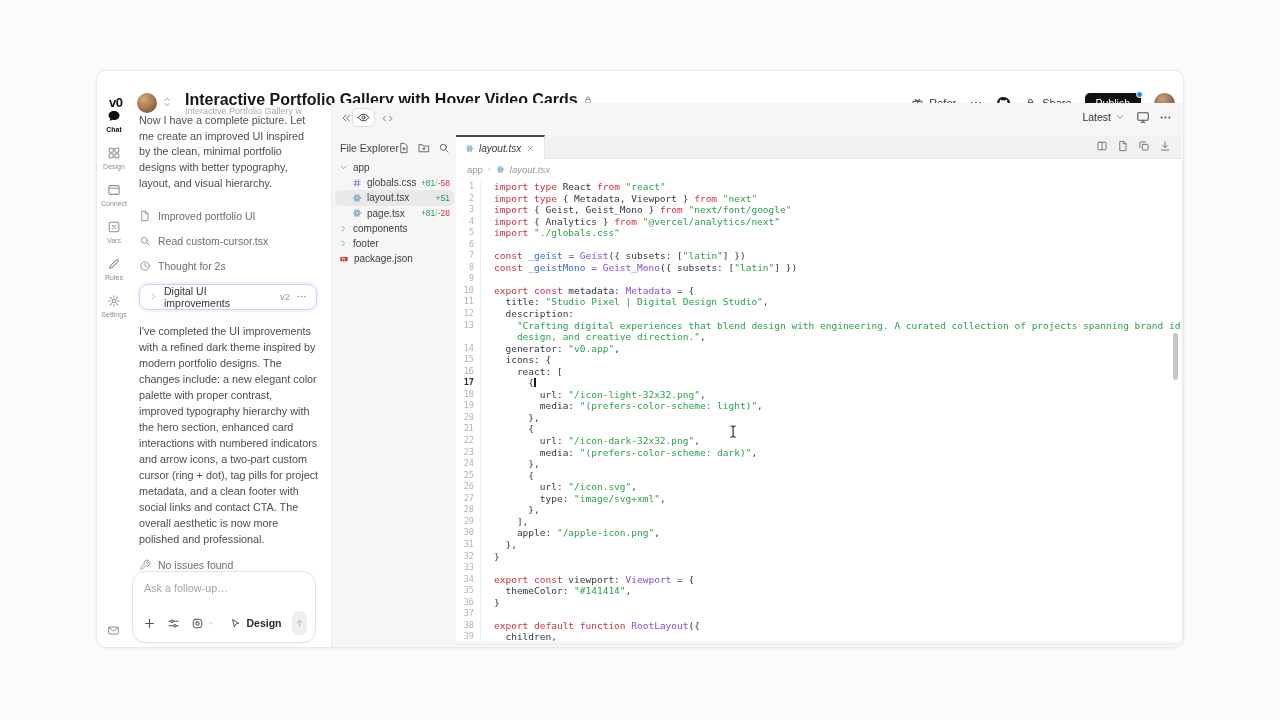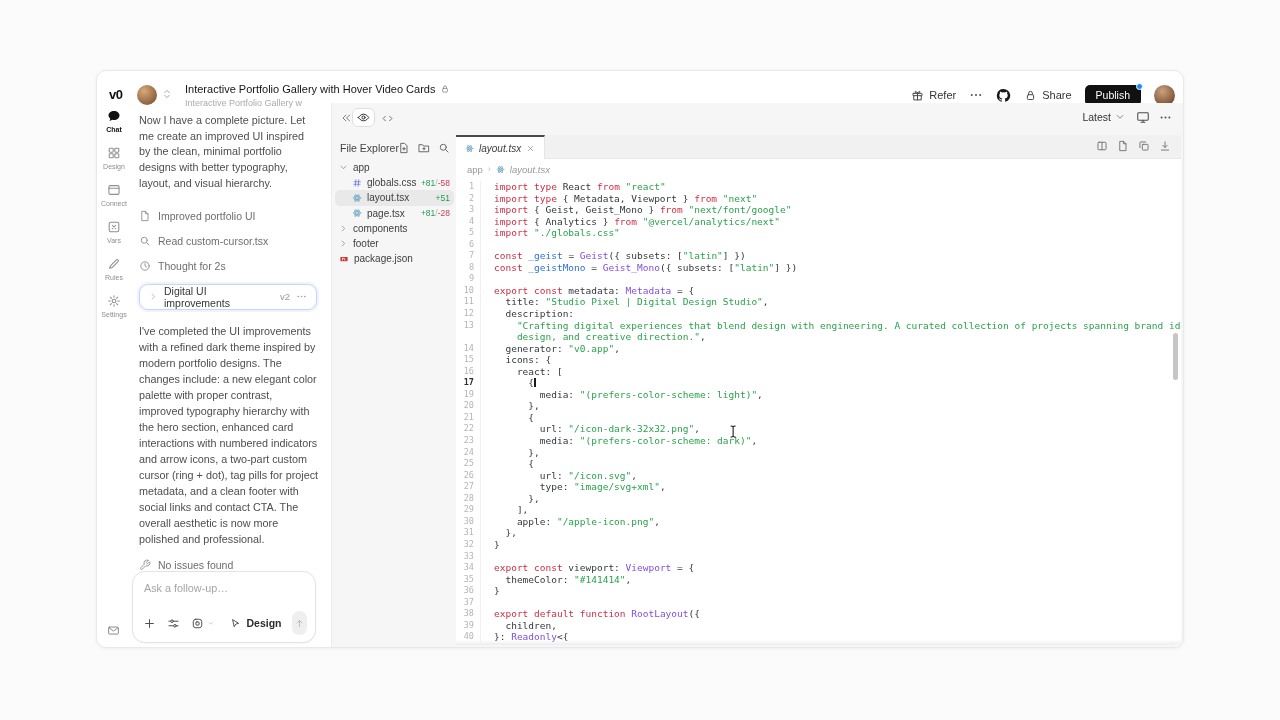--- a/index.html
+++ b/index.html
@@ -4,26 +4,26 @@
 <style>
   html,body{margin:0;padding:0;width:1280px;height:720px;background:#fbfbfb;font-family:"Liberation Sans",sans-serif;overflow:hidden;-webkit-font-smoothing:antialiased;}
   *{box-sizing:border-box;}
   .ic svg{display:block;width:100%;height:100%;}
   .ic{display:inline-block;color:#8a8a8a;}
 
   
   #win{position:absolute;left:96px;top:70px;width:1088px;height:578px;background:#fff;border:1px solid #e9e9e9;border-radius:10px;box-shadow:0 1px 4px rgba(0,0,0,.05);}
 
   
-  #topbar{position:absolute;left:0;top:8px;right:0;height:32px;}
+  #topbar{position:absolute;left:0;top:16px;right:0;height:32px;}
   #logo{position:absolute;left:12px;top:8px;font-size:13px;font-weight:700;color:#111;letter-spacing:-.5px;}
   #tb-avatar{position:absolute;left:40px;top:6px;width:20px;height:20px;border-radius:50%;background:radial-gradient(circle at 35% 30%,#d9a879,#8a5f3e 75%);}
   #tb-switch{position:absolute;left:64px;top:9px;width:12px;height:12px;color:#9a9a9a;}
   #tb-title{position:absolute;left:88px;top:4px;display:flex;align-items:center;gap:5px;}
-  #tb-title .t{font-size:11px;font-weight:400;color:#161616;}
+  #tb-title .t{font-size:16px;font-weight:700;color:#161616;}
   #tb-title .ic{width:10px;height:10px;color:#7a7a7a;}
   #tb-sub{position:absolute;left:88px;top:19px;font-size:9px;color:#ababab;}
   #tb-right{position:absolute;right:8px;top:0;height:32px;display:flex;align-items:center;gap:13px;}
   .tb-btn{display:flex;align-items:center;gap:5px;font-size:11px;color:#333;cursor:default;}
   .tb-btn .ic{width:13px;height:13px;color:#444;}
   #gh-icon{width:15px;height:15px;color:#191919;}
   #more-top{width:14px;height:14px;color:#555;}
   #publish{position:relative;background:#111;color:#fff;font-size:10.5px;font-weight:500;height:21px;padding:0 11px;border-radius:5px;display:flex;align-items:center;}
   #publish .dot{position:absolute;right:-2px;top:-2px;width:7px;height:7px;border-radius:50%;background:#1e8af5;border:1px solid #fff;}
   #tb-avatar2{width:21px;height:21px;border-radius:50%;background:radial-gradient(circle at 40% 30%,#caa27c,#7d5136 75%);}
@@ -654,20 +654,24 @@
      </div>
           <div class="crow">
        <span class="ln">16</span>
        <span class="ct"><span class="tk-p">    react: [</span></span>
      </div>
           <div class="crow">
        <span class="ln a">17</span>
        <span class="ct"><span class="tk-p">      {</span><span class="caret"></span></span>
      </div>
           <div class="crow">
+       <span class="ln">18</span>
+       <span class="ct"><span class="tk-p">        url: </span><span class="tk-s">"/icon-light-32x32.png"</span><span class="tk-p">,</span></span>
+     </div>
+          <div class="crow">
        <span class="ln">19</span>
        <span class="ct"><span class="tk-p">        media: </span><span class="tk-s">"(prefers-color-scheme: light)"</span><span class="tk-p">,</span></span>
      </div>
           <div class="crow">
        <span class="ln">20</span>
        <span class="ct"><span class="tk-p">      },</span></span>
      </div>
           <div class="crow">
        <span class="ln">21</span>
        <span class="ct"><span class="tk-p">      {</span></span>

